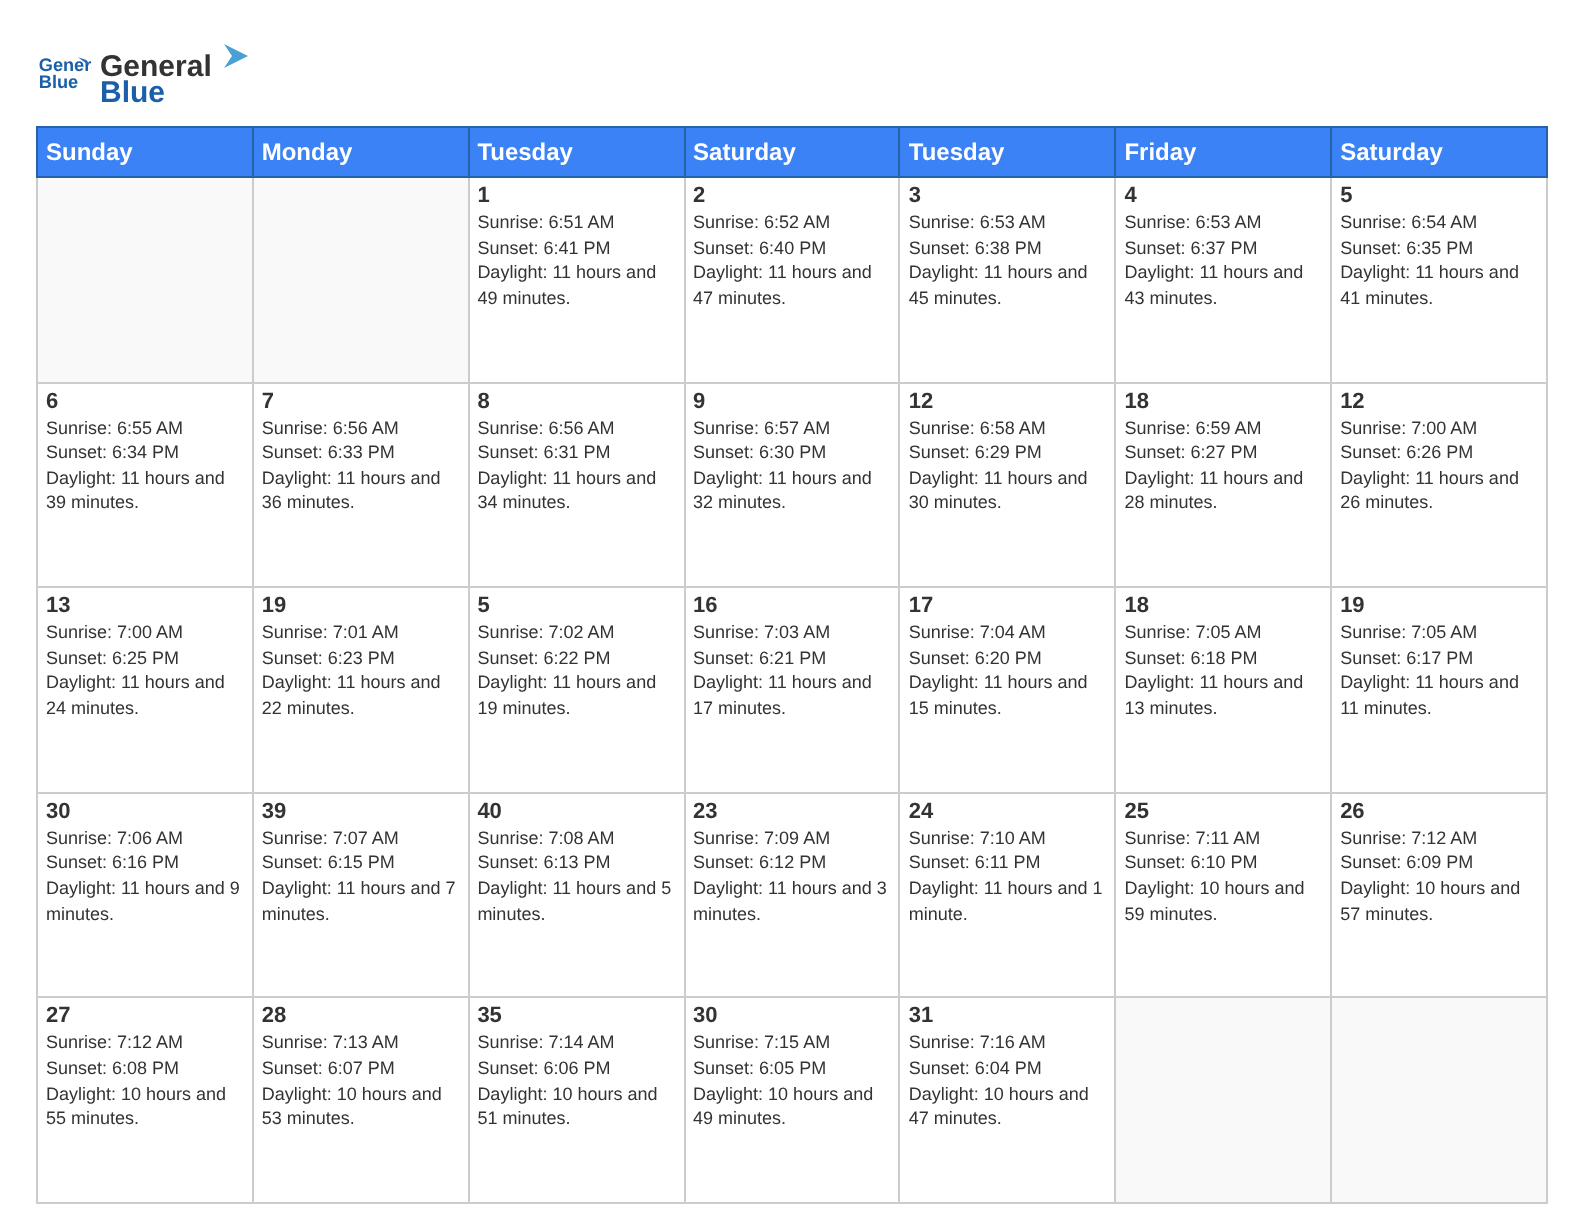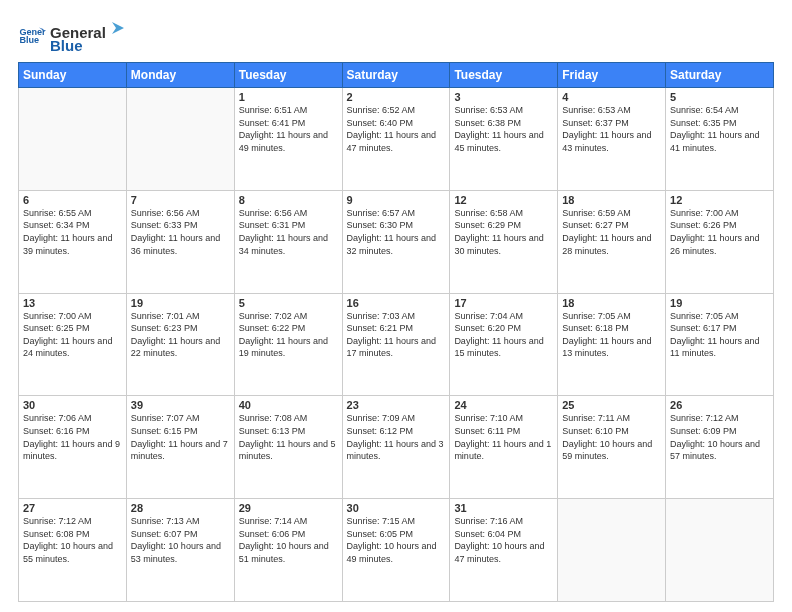--- a/index.html
+++ b/index.html
@@ -241,21 +241,21 @@
         <tr>
           <td>
             <span class="day-number">27</span>
             <div class="day-info">Sunrise: 7:12 AM<br>Sunset: 6:08 PM<br>Daylight: 10 hours and 55 minutes.</div>
           </td>
           <td>
             <span class="day-number">28</span>
             <div class="day-info">Sunrise: 7:13 AM<br>Sunset: 6:07 PM<br>Daylight: 10 hours and 53 minutes.</div>
           </td>
           <td>
-            <span class="day-number">29</span>
+            <span class="day-number">35</span>
             <div class="day-info">Sunrise: 7:14 AM<br>Sunset: 6:06 PM<br>Daylight: 10 hours and 51 minutes.</div>
           </td>
           <td>
             <span class="day-number">30</span>
             <div class="day-info">Sunrise: 7:15 AM<br>Sunset: 6:05 PM<br>Daylight: 10 hours and 49 minutes.</div>
           </td>
           <td>
             <span class="day-number">31</span>
             <div class="day-info">Sunrise: 7:16 AM<br>Sunset: 6:04 PM<br>Daylight: 10 hours and 47 minutes.</div>
           </td>

